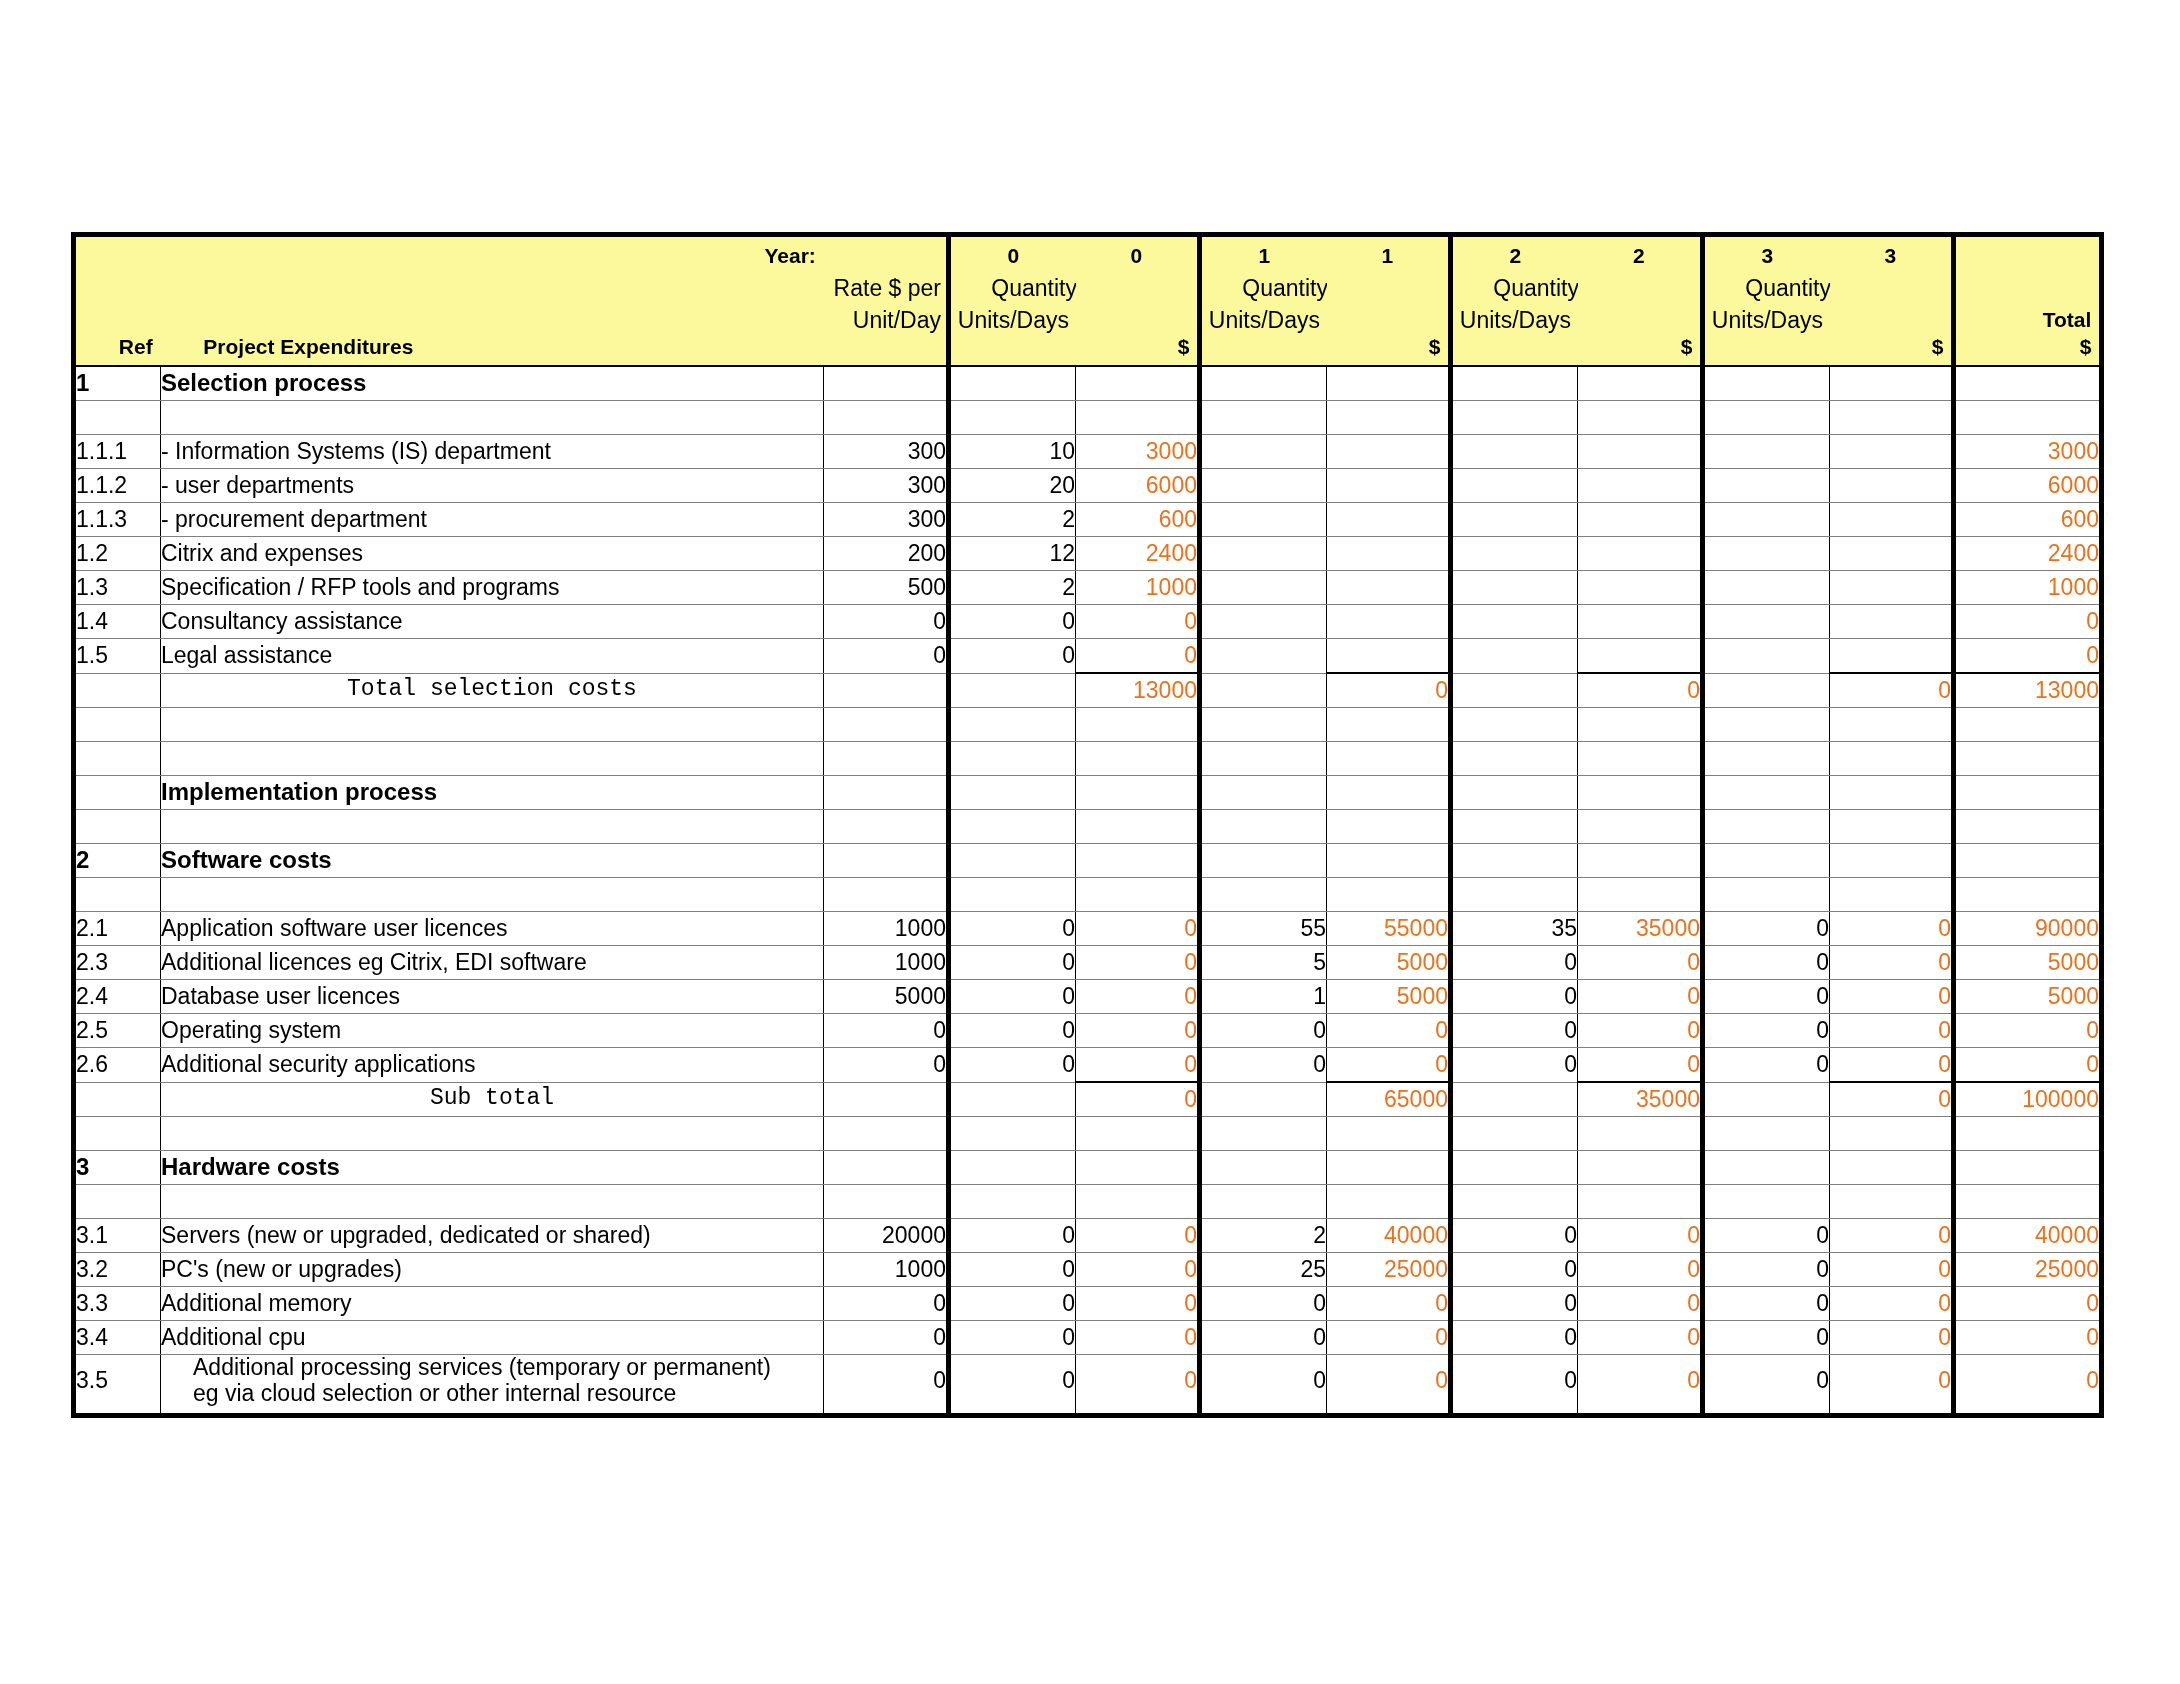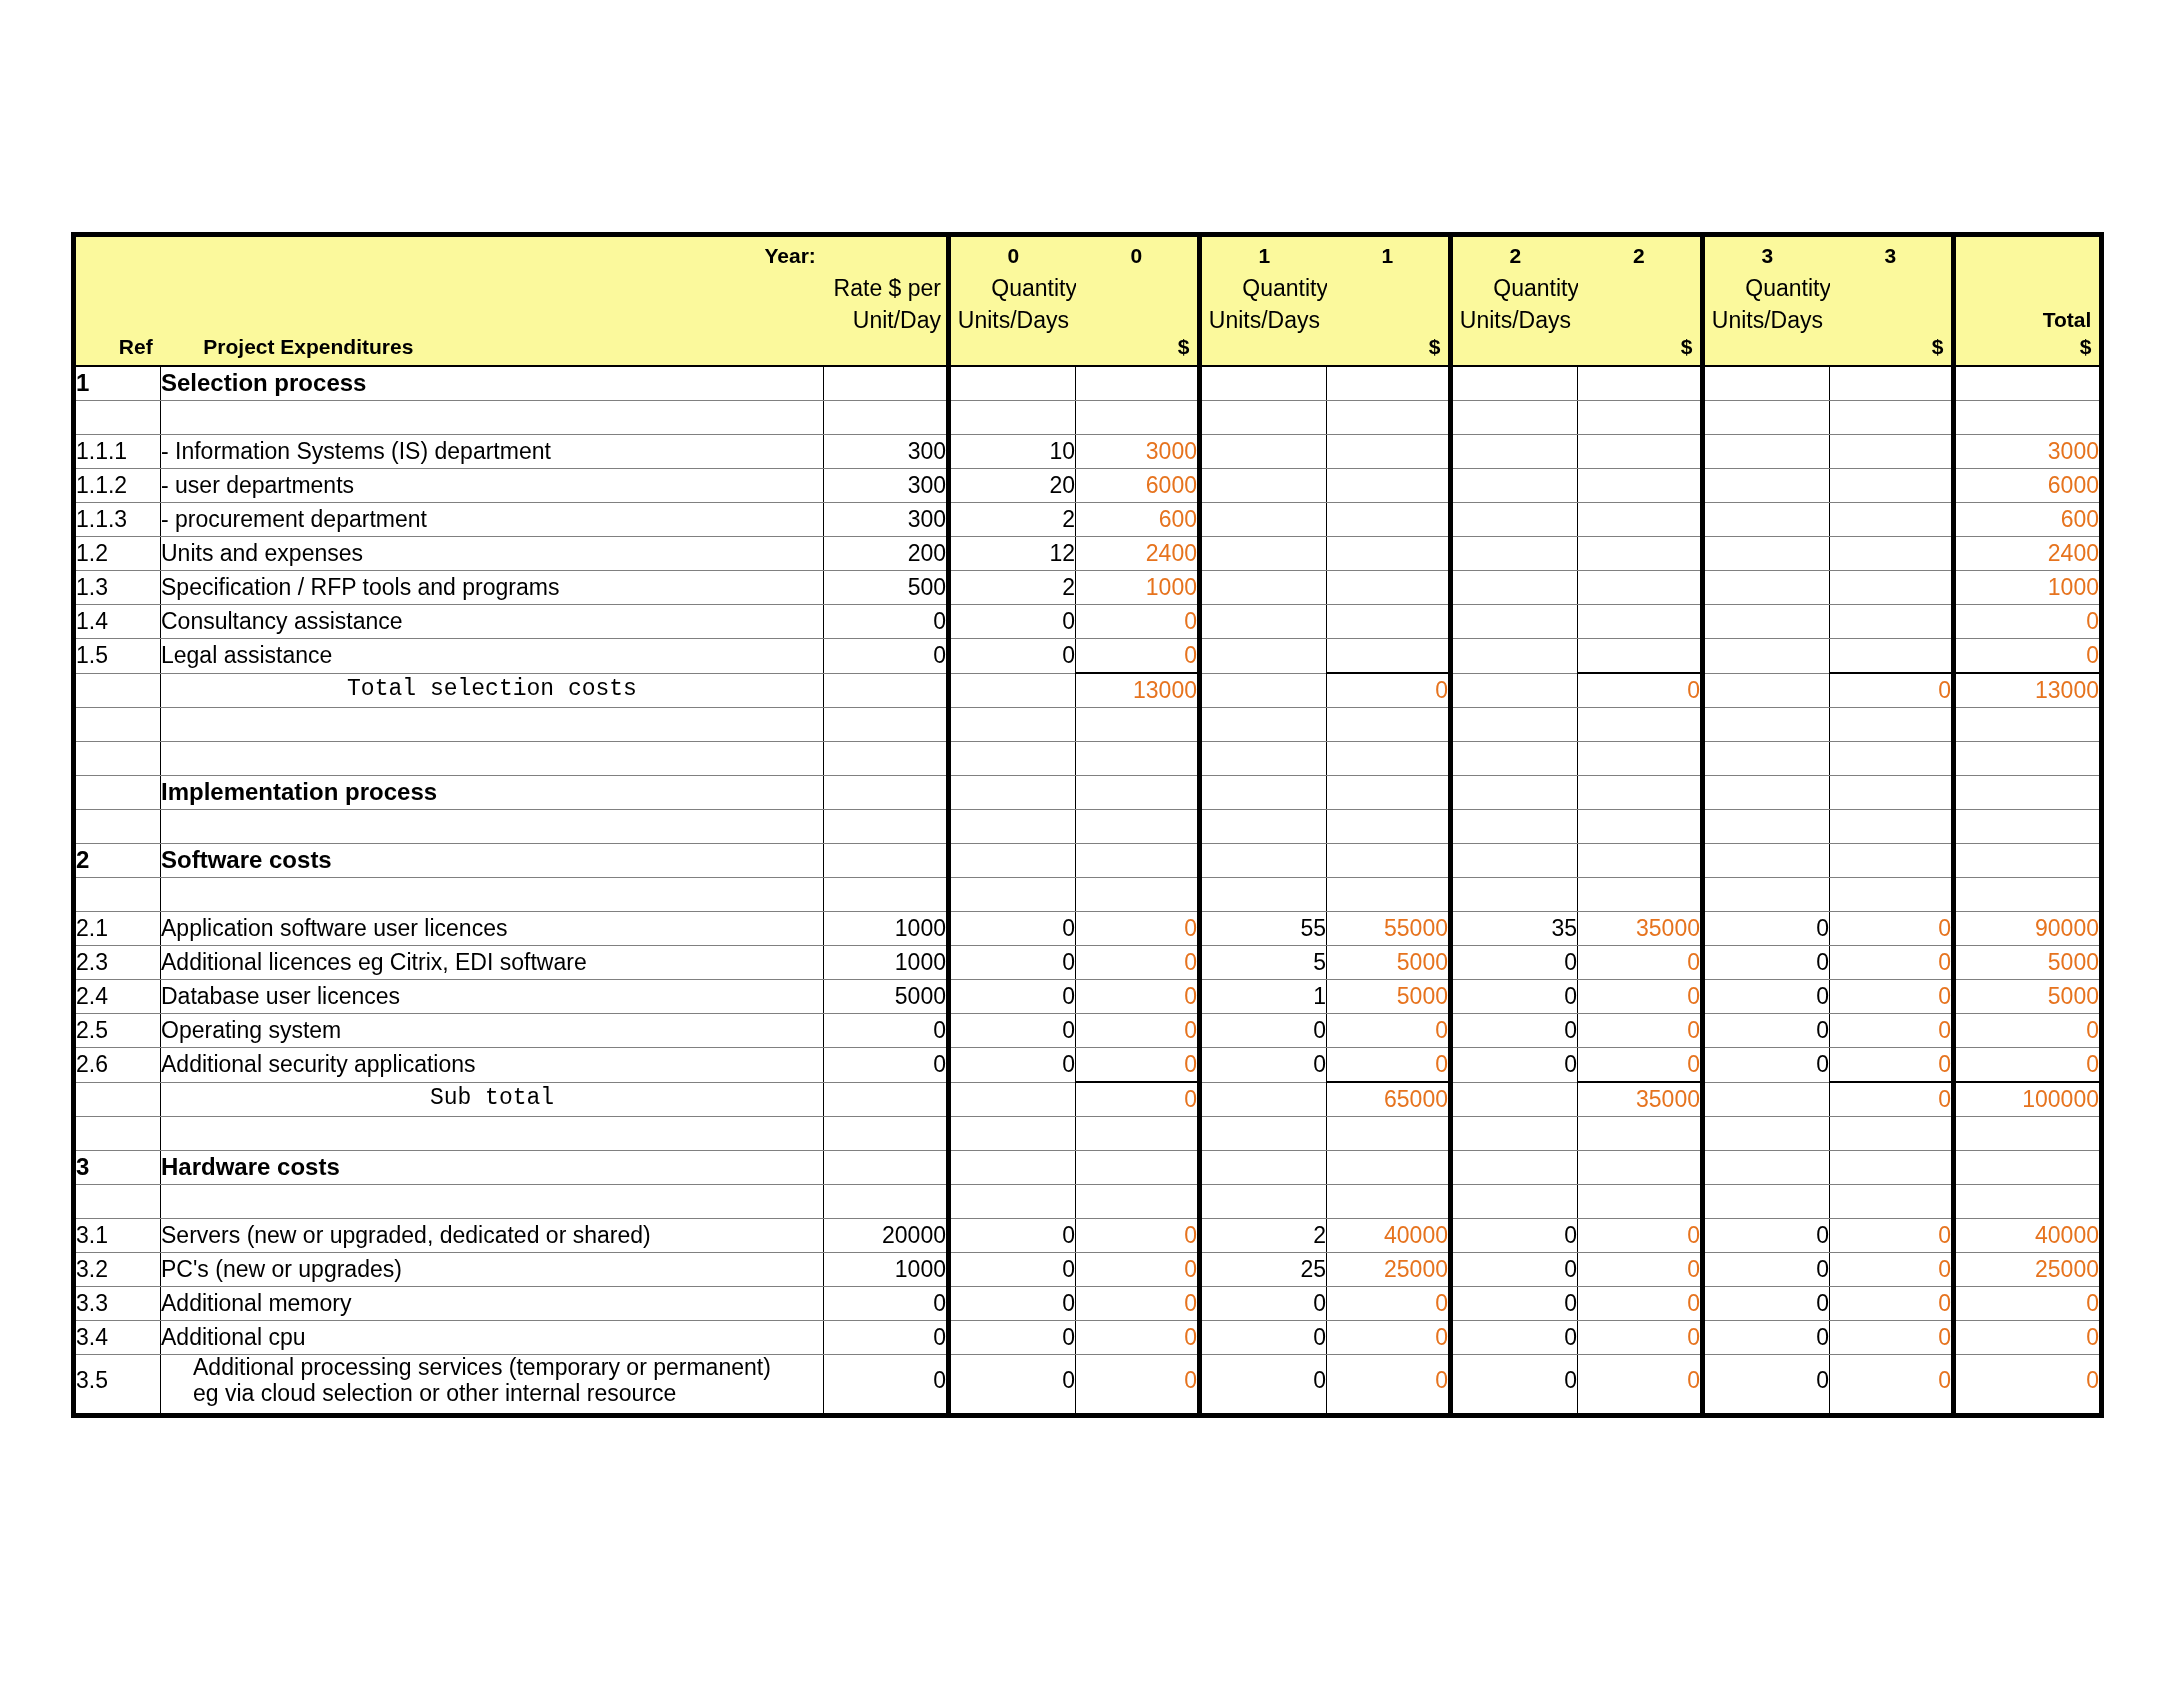--- a/index.html
+++ b/index.html
@@ -180,21 +180,21 @@
         <td class="c-qty br-thin"></td>
         <td class="c-amt br-thick"></td>
         <td class="c-qty br-thin"></td>
         <td class="c-amt br-thick"></td>
         <td class="c-qty br-thin"></td>
         <td class="c-amt br-thick"></td>
         <td class="c-amt c-grand">600</td>
       </tr>
       <tr class="r-item">
         <td class="c-ref br-thin">1.2</td>
-        <td class="c-desc br-thin">Units and expenses</td>
+        <td class="c-desc br-thin">Citrix and expenses</td>
         <td class="c-rate br-thick">200</td>
         <td class="c-qty br-thin">12</td>
         <td class="c-amt br-thick">2400</td>
         <td class="c-qty br-thin"></td>
         <td class="c-amt br-thick"></td>
         <td class="c-qty br-thin"></td>
         <td class="c-amt br-thick"></td>
         <td class="c-qty br-thin"></td>
         <td class="c-amt br-thick"></td>
         <td class="c-amt c-grand">2400</td>

